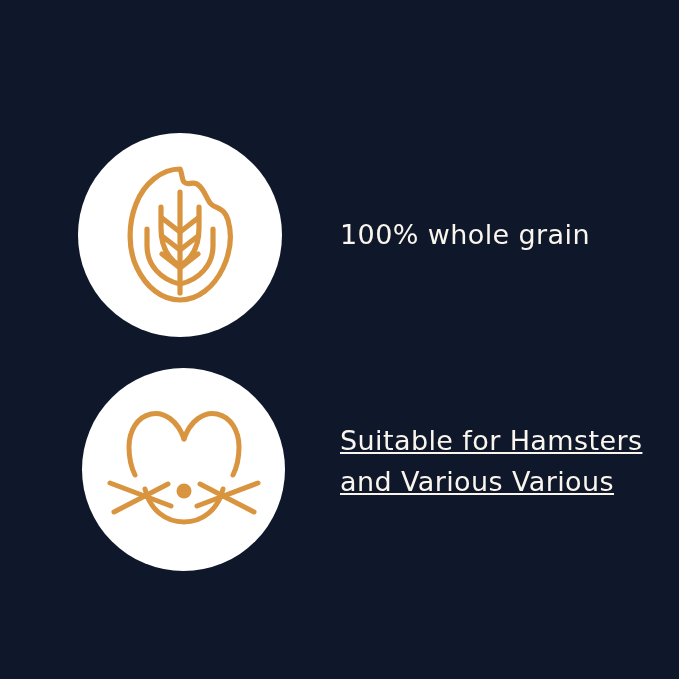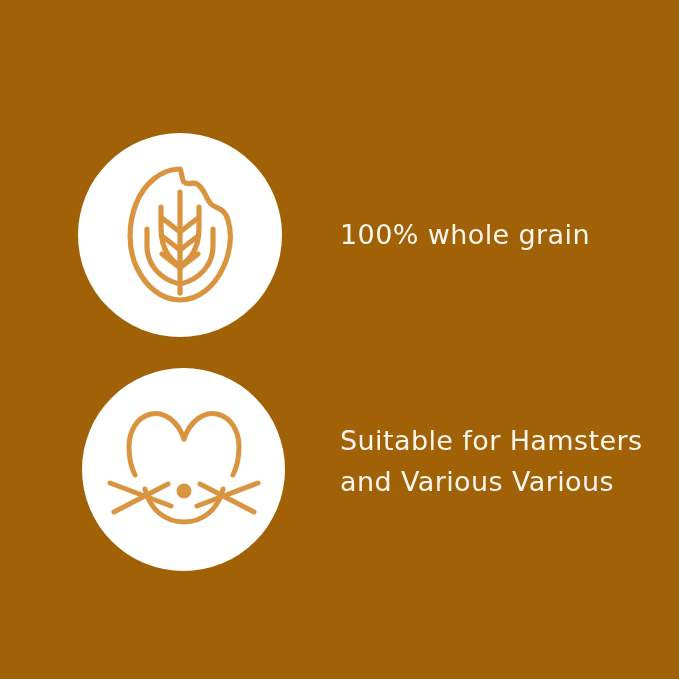--- a/index.html
+++ b/index.html
@@ -9,21 +9,21 @@
   body {
     width: 679px;
     height: 679px;
     overflow: hidden;
     font-family: "DejaVu Sans", sans-serif;
   }
   #feature-panel {
     position: relative;
     width: 679px;
     height: 679px;
-    background: #a16207;
+    background: #0f172a;
   }
 
   .feature-row {
     position: absolute;
     left: 0;
     width: 679px;
     display: flex;
     align-items: center;
   }
   #feature-row-grain  { top: 133px; height: 204px; }
@@ -59,20 +59,21 @@
   #feature-text-grain {
     top: 84px;
     font-size: 27px;
     line-height: 36px;
   }
   #feature-text-rodent {
     top: 52px;
     font-size: 27px;
     line-height: 41px;
     width: 340px;
+    text-decoration: underline;
   }
   .text-line { display: block; white-space: nowrap; }
 </style>
 </head>
 <body>
 
 <div id="feature-panel">
 
   <div class="feature-row" id="feature-row-grain">
 

